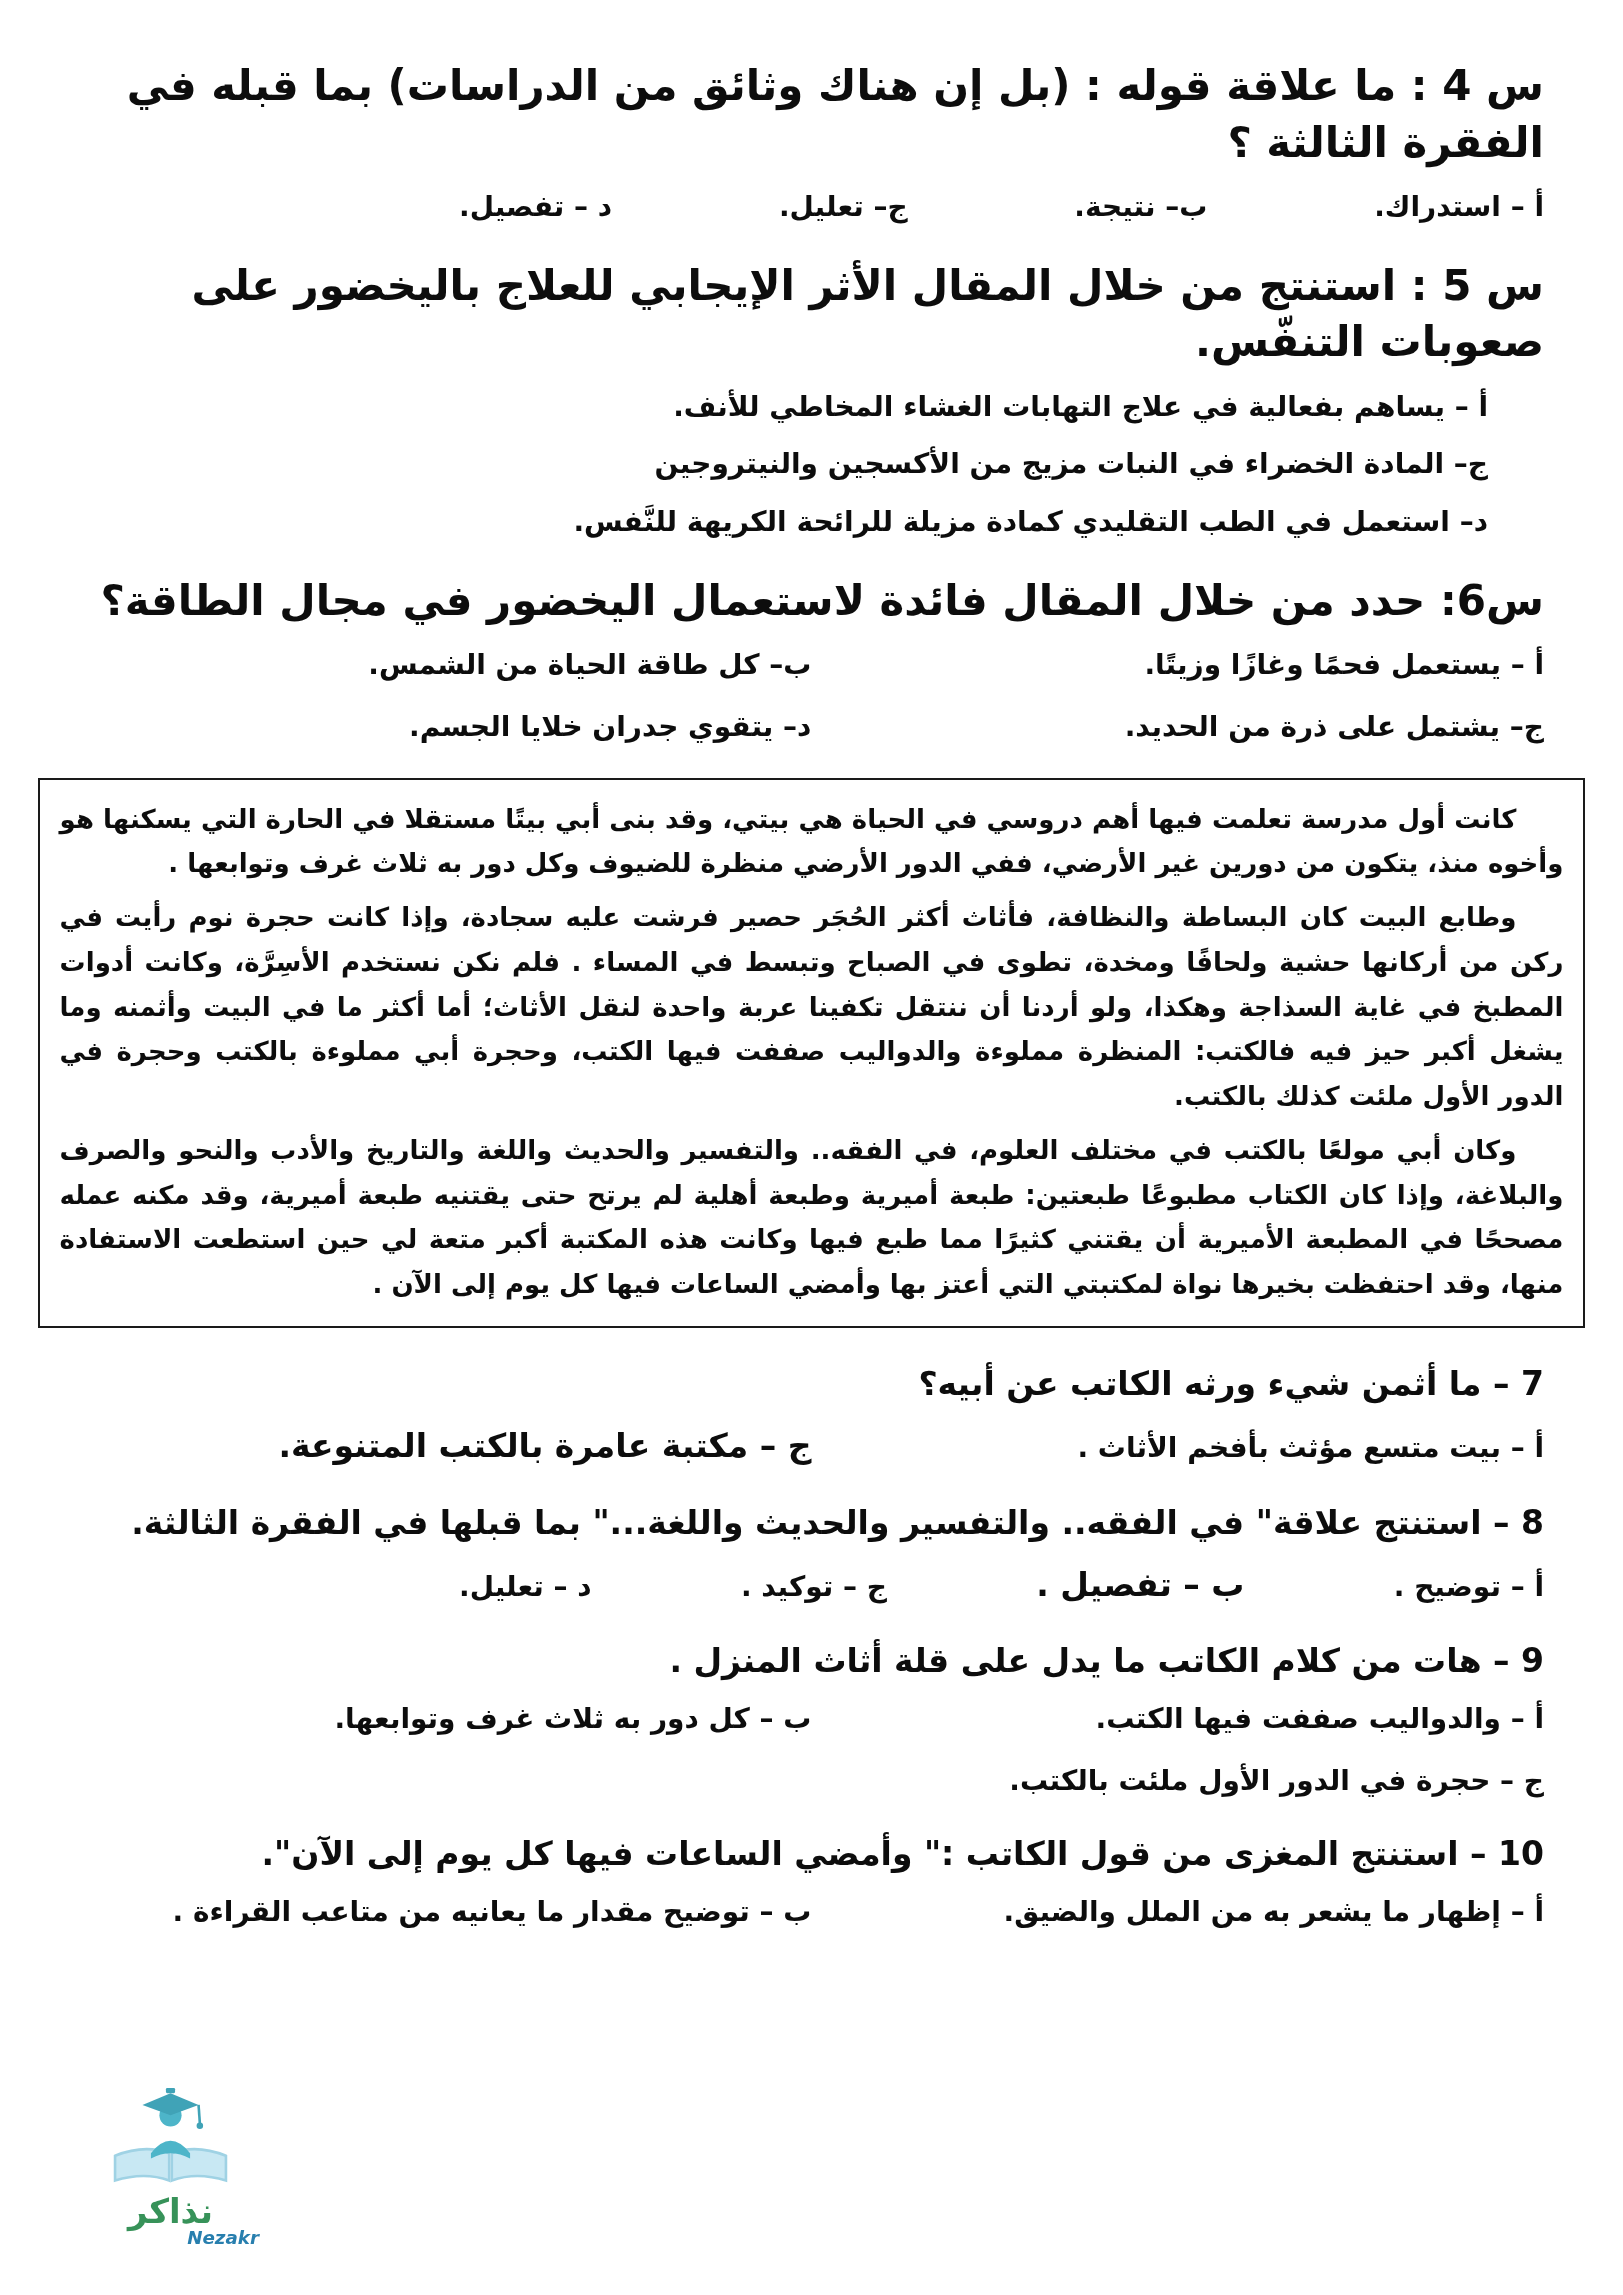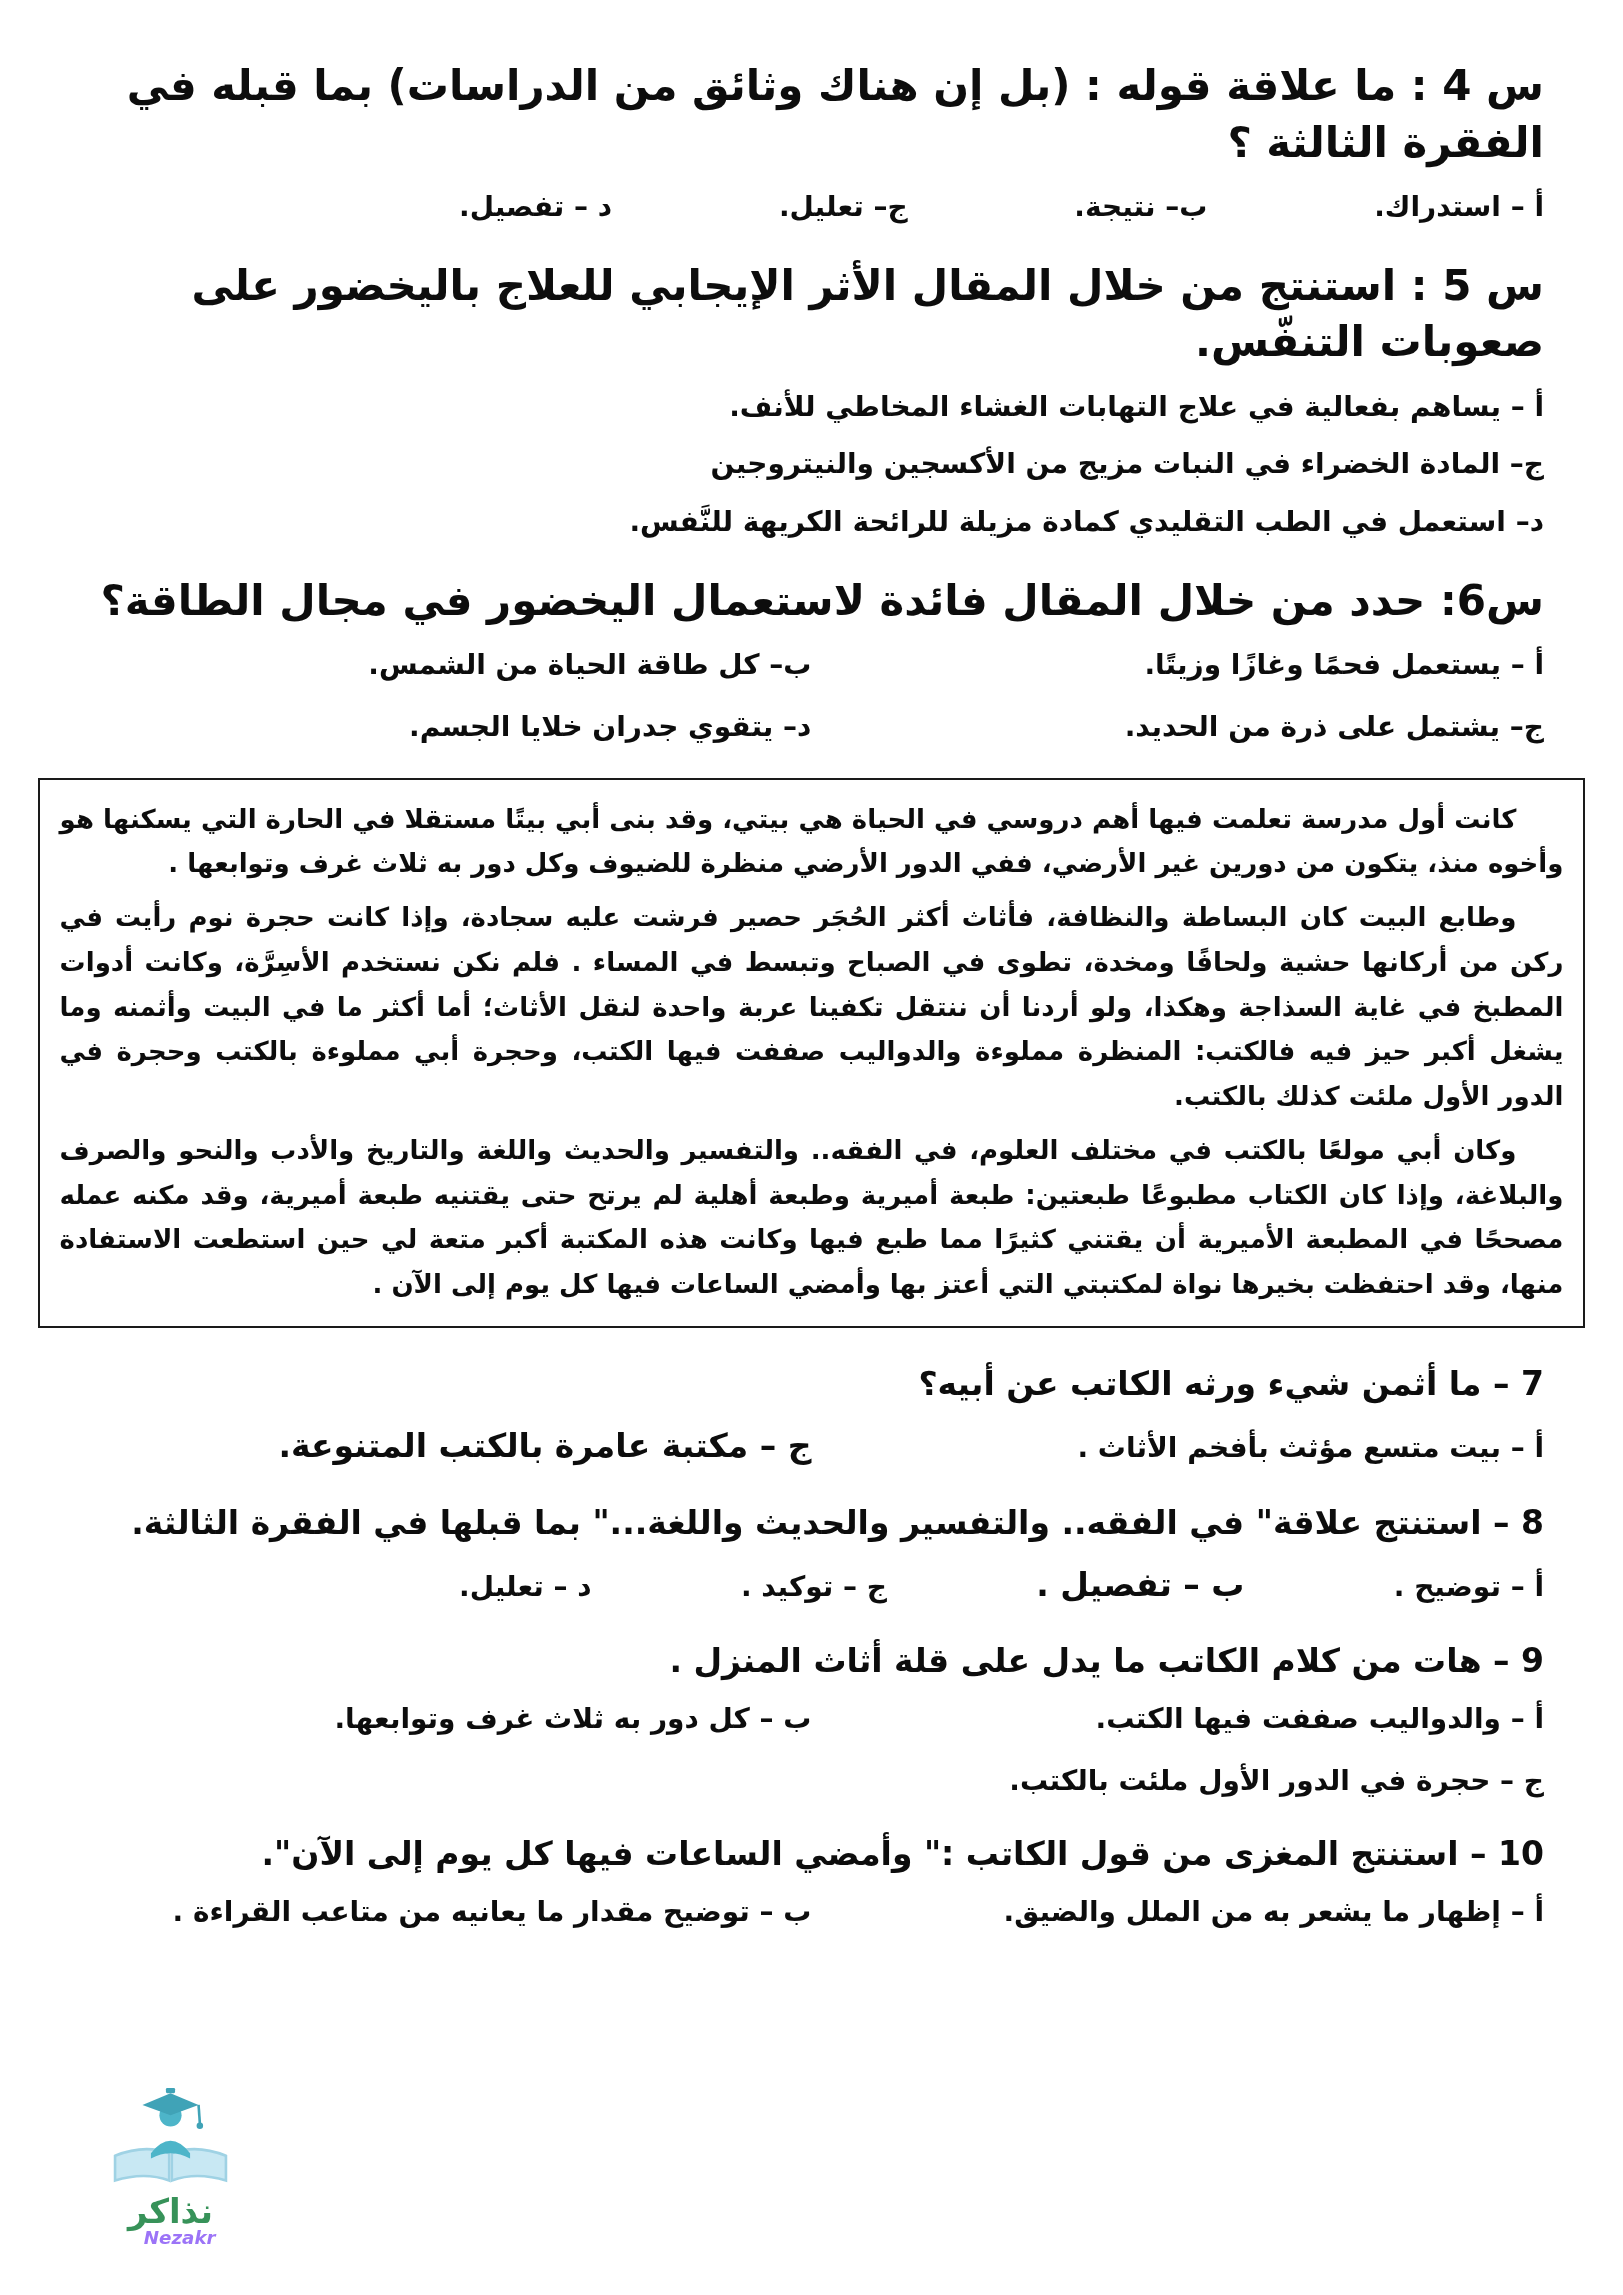--- a/index.html
+++ b/index.html
@@ -16,21 +16,21 @@
   .qhead { font-size:42px; line-height:1.35; margin-bottom:14.4px; }
   .qhead.big { font-size:33px; }
   .opt { font-size:28px; line-height:1.5; white-space:nowrap; }
   .opt.big { font-size:33px;text-align:right; }
   
   .opts4 {
     display:flex; justify-content:space-between; align-items:baseline;
     padding-left:380px; margin-top:3.9px;
   }
   
-  .optlines .opt { display:block; margin-bottom:15.7px; white-space:normal; }
+  .optlines .opt { display:block; margin-right:56px; margin-bottom:15.7px; white-space:normal; }
   
   .grid2 {
     display:grid; grid-template-columns:1fr 1fr;
     row-gap:19.6px; align-items:baseline;
   }
   
   .passage-box {
     border:2.6px solid #1a1a1a;
     margin:9.2px -41px 34px -41px;
     padding:17px 19.6px 19.6px 19.6px;
@@ -41,21 +41,21 @@
     text-indent:47px; margin-bottom:9.2px;
   }
   .passage-box p:last-child { margin-bottom:0; }
   
   .logo {
     position:absolute; left:82px; bottom:47px; width:177px;
     text-align:center; opacity:.85;
   }
   .logo svg { display:block; margin:0 auto 1.3px auto; }
   .logo-ar { font-size:34px; color:#15803d; letter-spacing:0.7px; direction:rtl; }
-  .logo-en { font-size:18.3px; color:#8b5cf6; font-style:italic; text-align:center; padding-left:18.3px; direction:ltr; margin-top:-3.9px; }
+  .logo-en { font-size:18.3px; color:#0369a1; font-style:italic; text-align:right; padding-left:18.3px; direction:ltr; margin-top:-3.9px; }
 </style>
 </head>
 <body>
 
 <div class="content">
 
   <div class="q">
     <div class="qhead">س 4 : ما علاقة قوله : (بل إن هناك وثائق من الدراسات) بما قبله في الفقرة الثالثة ؟</div>
     <div class="opts4">
       <span class="opt">أ – استدراك.</span>

